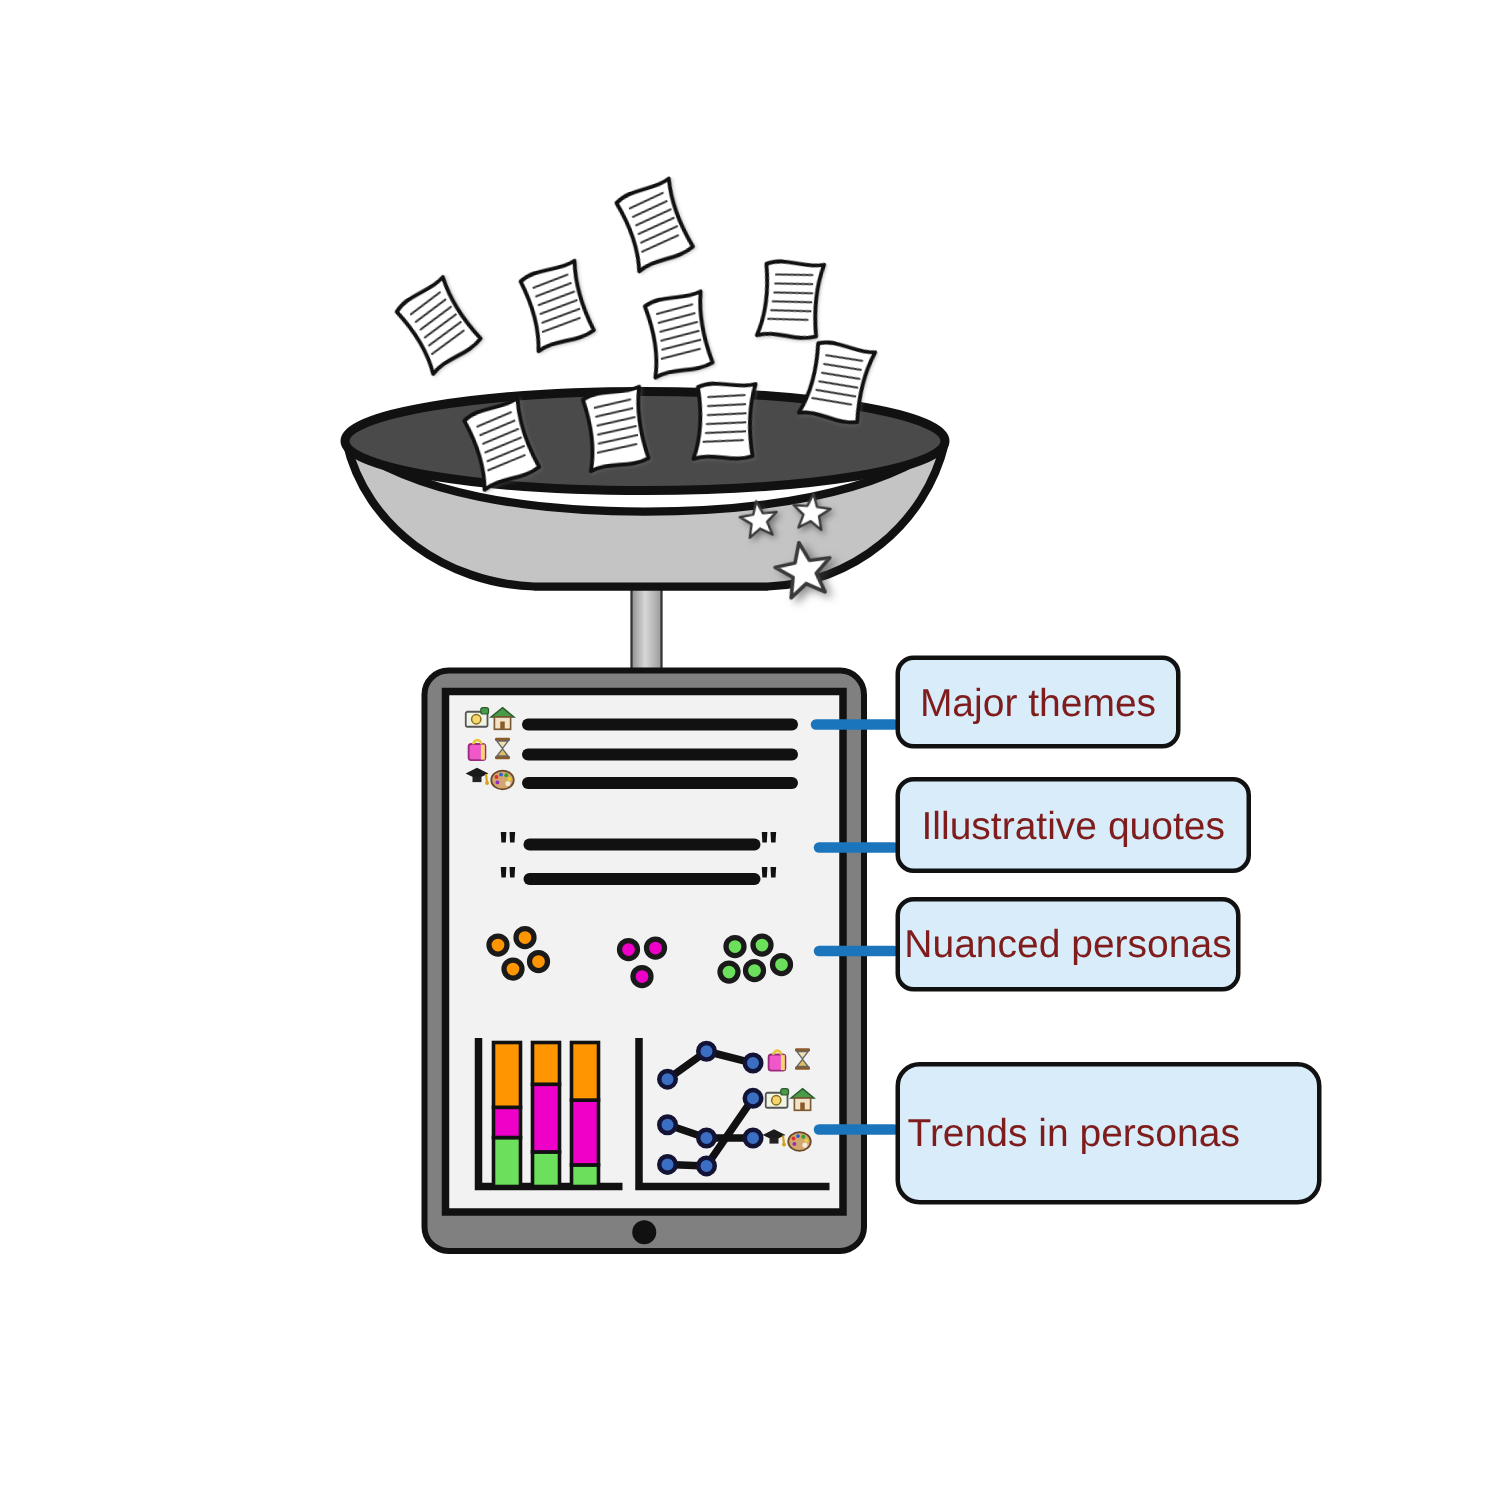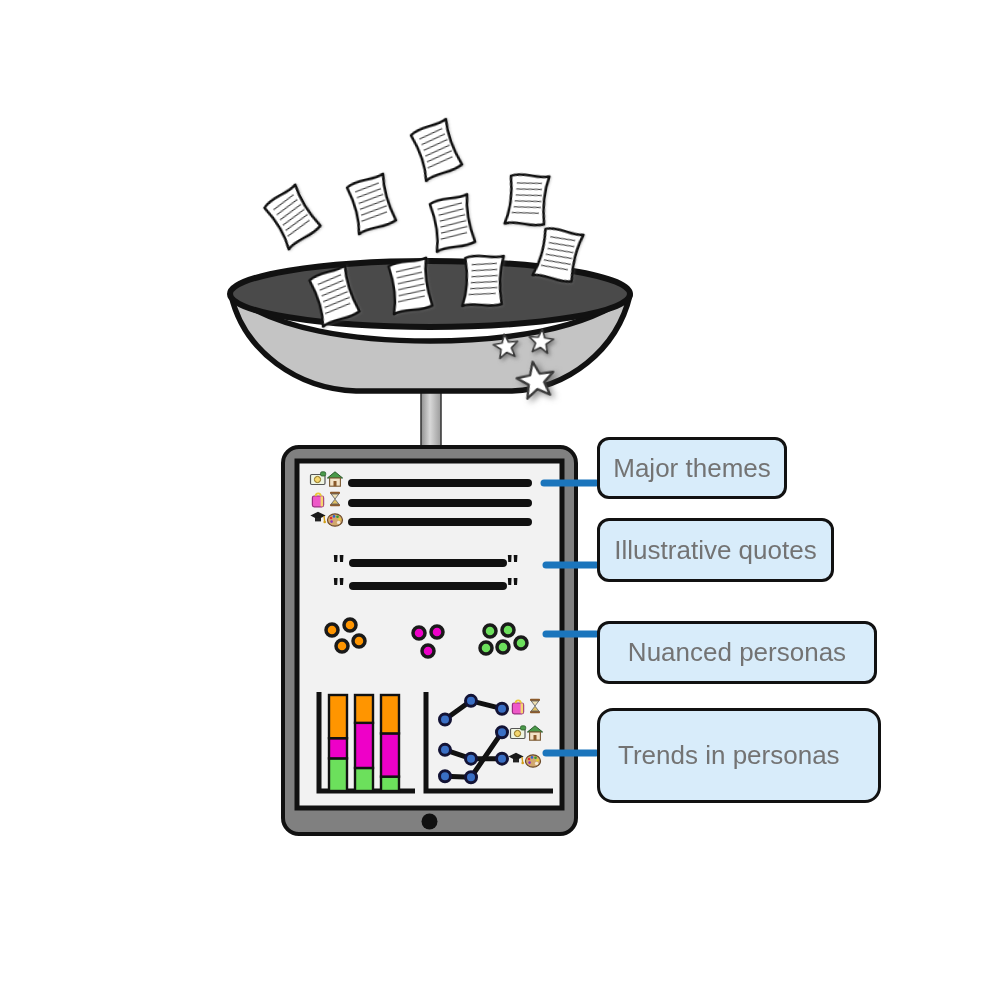--- a/index.html
+++ b/index.html
@@ -2,23 +2,23 @@
 <html><head>
 <meta charset="utf-8">
 <style>
   html,body{margin:0;padding:0;}
   body{width:1000px;height:1000px;background:#ffffff;position:relative;
        font-family:"Liberation Sans",sans-serif;overflow:hidden;}
   #diagram-svg{position:absolute;left:0;top:0;}
   .callout{position:absolute;border:3.5px solid #111;border-radius:12px;
            box-sizing:border-box;display:flex;flex-direction:column;
            justify-content:center;align-items:center;
-           font-size:26px;color:#737373;line-height:31px;
+           font-size:26px;color:#7f1d1d;line-height:31px;
            font-family:"Liberation Sans",sans-serif;}
-  .callout.left-align{align-items:flex-start;padding-left:18px;}
+  .callout.left-align{align-items:flex-start;padding-left:5px;}
   .star{filter:drop-shadow(2.5px 2.5px 2px rgba(60,60,60,0.55));}
   .paper{filter:drop-shadow(1.5px 1.5px 1px rgba(120,120,120,0.35));}
 </style>
 </head>
 <body>
 
 <svg id="diagram-svg" width="1000" height="1000" viewBox="0 0 1000 1000">
   <defs>
     <linearGradient id="stemGrad" x1="0" y1="0" x2="1" y2="0">
       <stop offset="0" stop-color="#8f8f8f"></stop>
@@ -198,18 +198,18 @@
     <line x1="546" y1="753" x2="596" y2="753" class="connector" stroke="#1B75BC"></line>
   </g>
 </svg>
 
 <div class="callout" style="left: 597px; top: 437px; width: 190px; height: 62px; background: rgb(216, 236, 250); border-color: rgb(17, 17, 17);">
   <span>Major themes</span>
 </div>
 <div class="callout" style="left: 597px; top: 518px; width: 237px; height: 64px; background: rgb(216, 236, 250); border-color: rgb(17, 17, 17);">
   <span>Illustrative quotes</span>
 </div>
-<div class="callout" style="left: 597px; top: 598px; width: 280px; height: 63px; background: rgb(216, 236, 250); border-color: rgb(17, 17, 17); margin-top: 23px;">
+<div class="callout" style="left: 597px; top: 598px; width: 230px; height: 63px; background: rgb(216, 236, 250); border-color: rgb(17, 17, 17);">
   <span>Nuanced personas</span>
 </div>
 <div class="callout left-align" style="left: 597px; top: 708px; width: 284px; height: 95px; border-radius: 16px; background: rgb(216, 236, 250); border-color: rgb(17, 17, 17);">
   <span>Trends in personas</span>
 </div>
 
 </body></html>

